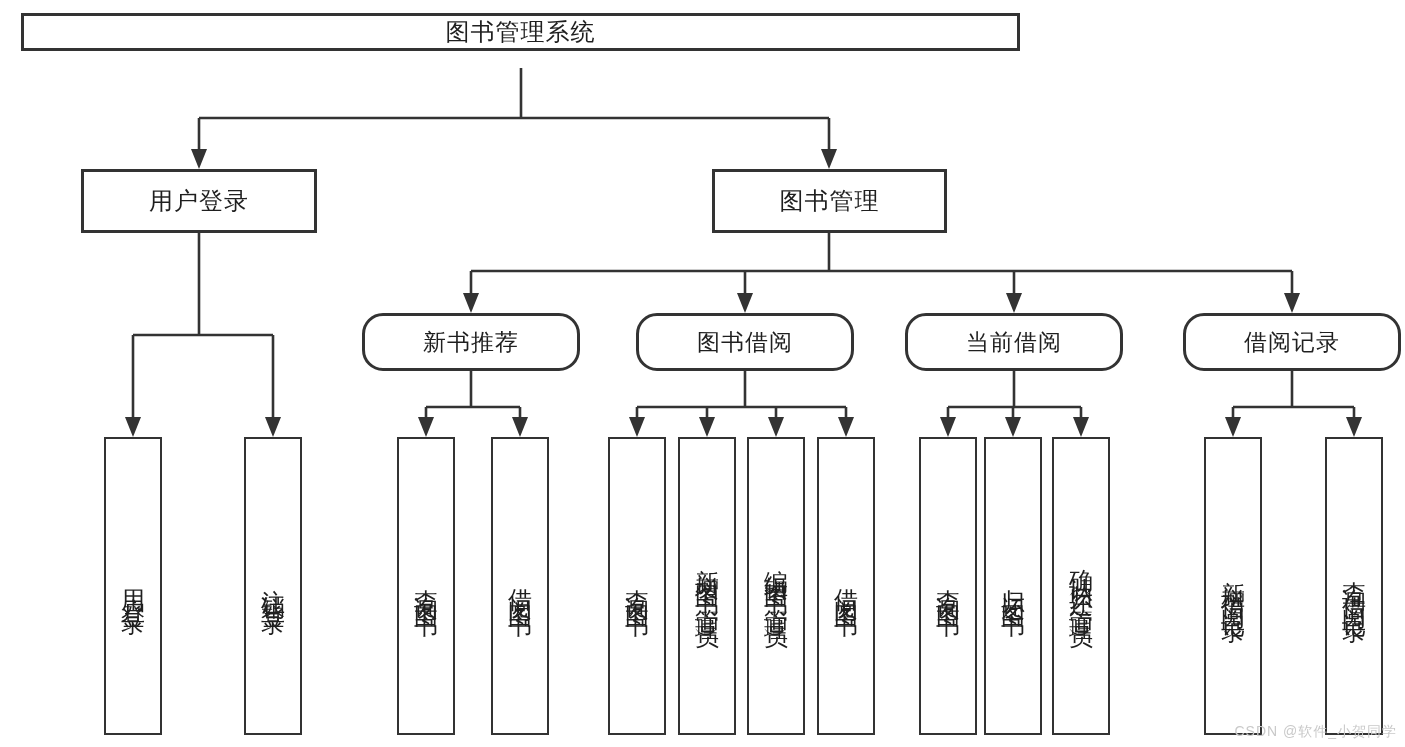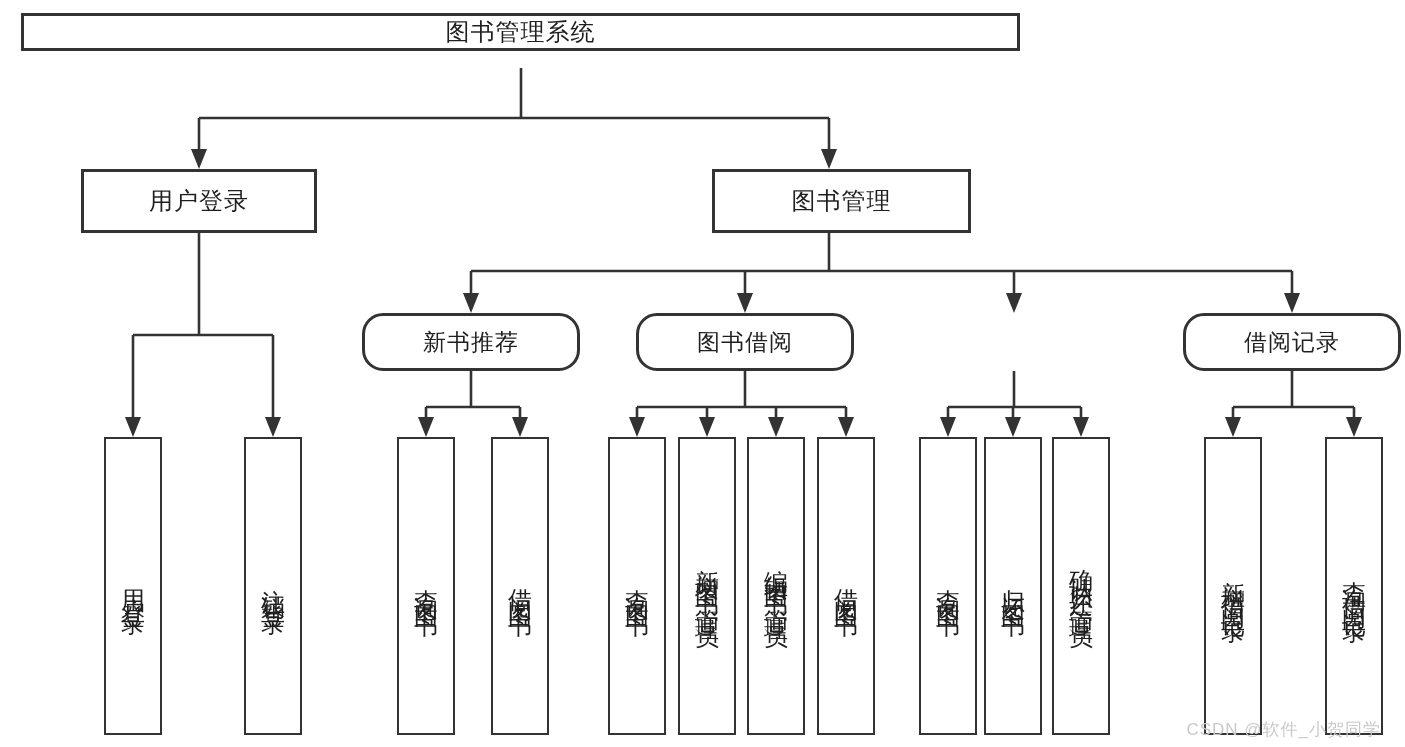--- a/index.html
+++ b/index.html
@@ -50,22 +50,22 @@
   }
   .vtext{
     writing-mode:vertical-rl;
     text-orientation:mixed;
     font-size:24px;
     letter-spacing:8px;
     line-height:1;
   }
   .watermark{
     position:absolute;
-    right:24px;bottom:6px;
-    font-size:17px;
+    right:8px;bottom:6px;
+    font-size:14px;
     color:var(--watermark);
     letter-spacing:1px;
     z-index:10;
     white-space:nowrap;
   }
 </style>
 </head>
 <body>
 
 <div class="stage">
@@ -114,29 +114,32 @@
     <line class="arrow" x1="1354" y1="407" x2="1354" y2="417" marker-end="url(#arrowhead)"></line>
   </svg>
 
   <div class="node root">
     <span class="lbl">图书管理系统</span>
   </div>
 
   <div class="node lv2" style="left:81px">
     <span class="lbl">用户登录</span>
   </div>
-  <div class="node lv2" style="left:712px;width:259px">
+  <div class="node lv2" style="left:712px;width:235px">
     <span class="lbl">图书管理</span>
   </div>
 
   <div class="node lv3" style="left:362px">
     <span class="lbl">新书推荐</span>
   </div>
   <div class="node lv3" style="left:636px">
     <span class="lbl">图书借阅</span>
+  </div>
+  <div class="node lv3" style="left:905px">
+    <span class="lbl">当前借阅</span>
   </div>
   <div class="node lv3" style="left:1183px">
     <span class="lbl">借阅记录</span>
   </div>
 
   <div class="leaf" style="left:104px">
     <span class="vtext">用户登录</span>
   </div>
   <div class="leaf" style="left:244px">
     <span class="vtext">注销登录</span>

